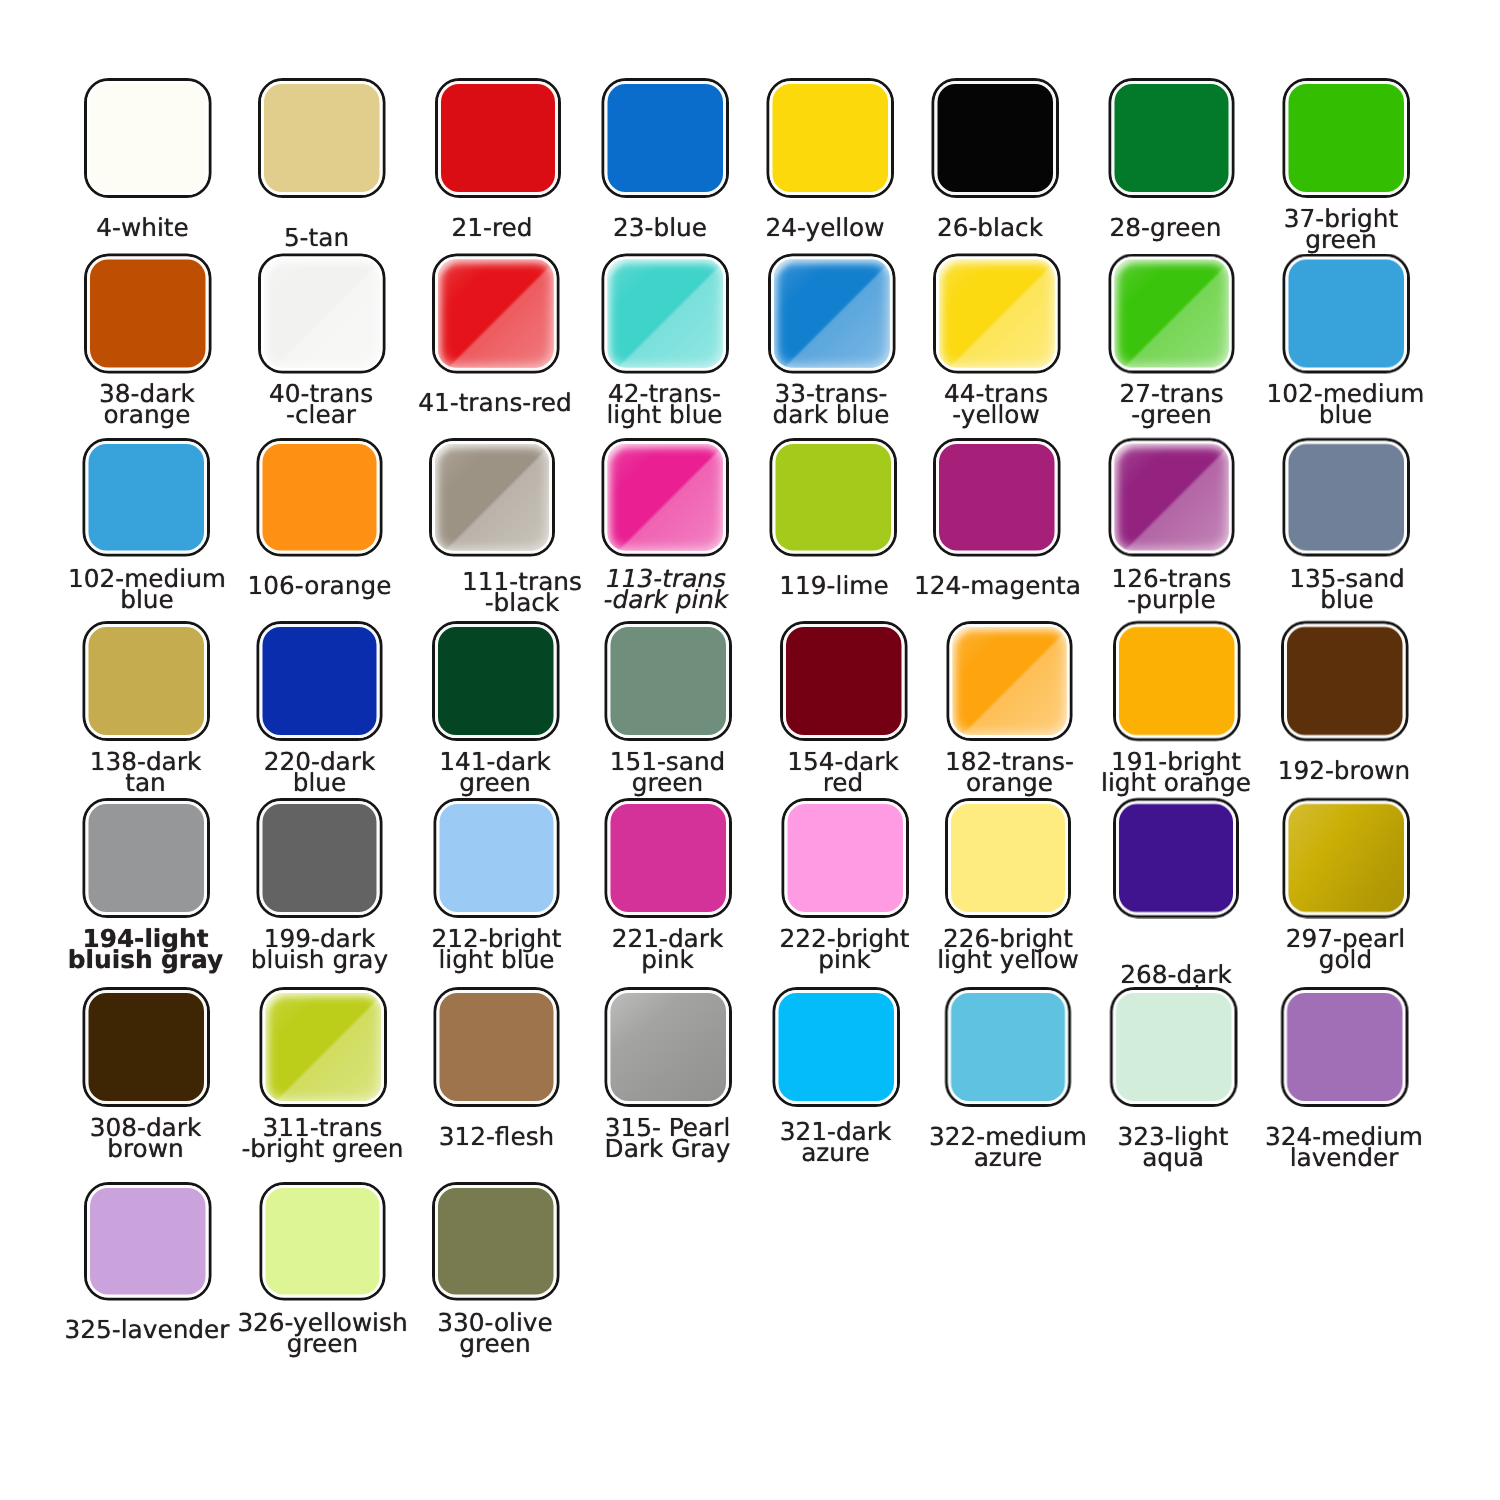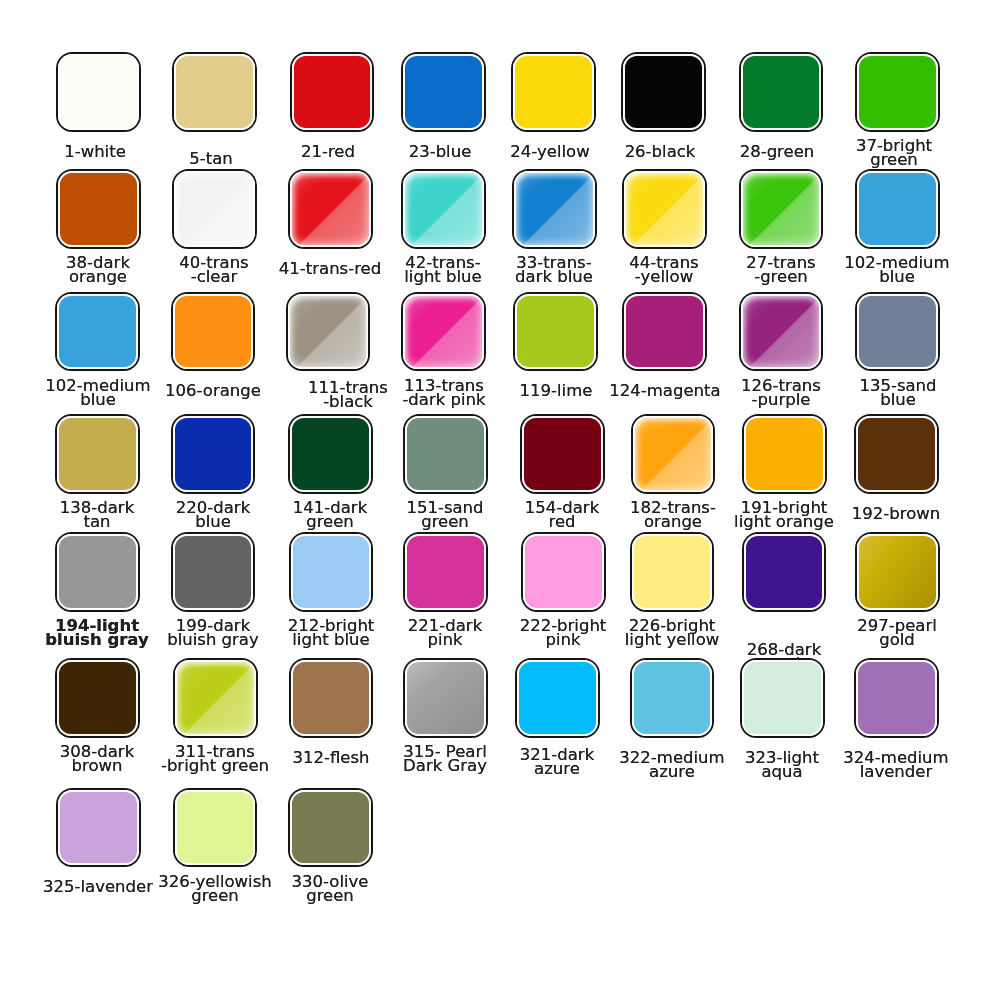--- a/index.html
+++ b/index.html
@@ -21,21 +21,21 @@
 </style>
 </head>
 <body>
 
 <div id="sheet">
 
 <div class="swatch-item" style="left: 56px; top: 52px;">
       <div class="sw">
         <i style="background: rgb(253, 253, 246);"></i>
       </div>
-      <div class="lbl" style="top: 92.6px; left: -40.3px;">1-white</div>
+      <div class="lbl" style="top: 92.6px; left: -40.3px;">4-white</div>
     </div>
     <div class="swatch-item" style="left: 172px; top: 52px;">
       <div class="sw">
         <i style="background: rgb(226, 206, 140);"></i>
       </div>
       <div class="lbl" style="top: 100px; left: -40.3px;">5-tan</div>
     </div>
     <div class="swatch-item" style="left: 289.6px; top: 52px;">
       <div class="sw">
         <i style="background: rgb(217, 13, 19);"></i>
@@ -145,21 +145,21 @@
       <div class="sw">
         <i style="background: linear-gradient(135deg, rgb(206, 201, 194) 0%, rgb(167, 158, 145) 10%, rgb(157, 147, 133) 26%, rgb(157, 147, 133) 52%, rgb(186, 179, 170) 54%, rgb(194, 188, 179) 80%, rgb(202, 197, 189) 100%); box-shadow: rgba(255, 255, 255, 0.62) 0px 0px 8px 1px inset, rgba(255, 255, 255, 0.55) 2px 3px 5px -1px inset;"></i>
       </div>
       <div class="lbl" style="top: 89px; left: -36.4px; margin-left: 20px;">111-trans
 -black</div>
     </div>
     <div class="swatch-item" style="left: 401px; top: 291.5px;">
       <div class="sw">
         <i style="background: linear-gradient(135deg, rgb(244, 143, 201) 0%, rgb(235, 53, 157) 10%, rgb(233, 31, 146) 26%, rgb(233, 31, 146) 52%, rgb(240, 98, 179) 54%, rgb(241, 116, 187) 80%, rgb(243, 134, 196) 100%); box-shadow: rgba(255, 255, 255, 0.62) 0px 0px 8px 1px inset, rgba(255, 255, 255, 0.55) 2px 3px 5px -1px inset;"></i>
       </div>
-      <div class="lbl" style="top: 87px; left: -36.4px;">113-trans
+      <div class="lbl" style="top: 87px; left: -36.4px; font-style: italic;">113-trans
 -dark pink</div>
     </div>
     <div class="swatch-item" style="left: 513.4px; top: 291.5px;">
       <div class="sw">
         <i style="background: rgb(164, 202, 28);"></i>
       </div>
       <div class="lbl" style="top: 92.6px; left: -36.4px;">119-lime</div>
     </div>
     <div class="swatch-item" style="left: 622.4px; top: 291.5px;">
       <div class="sw">

